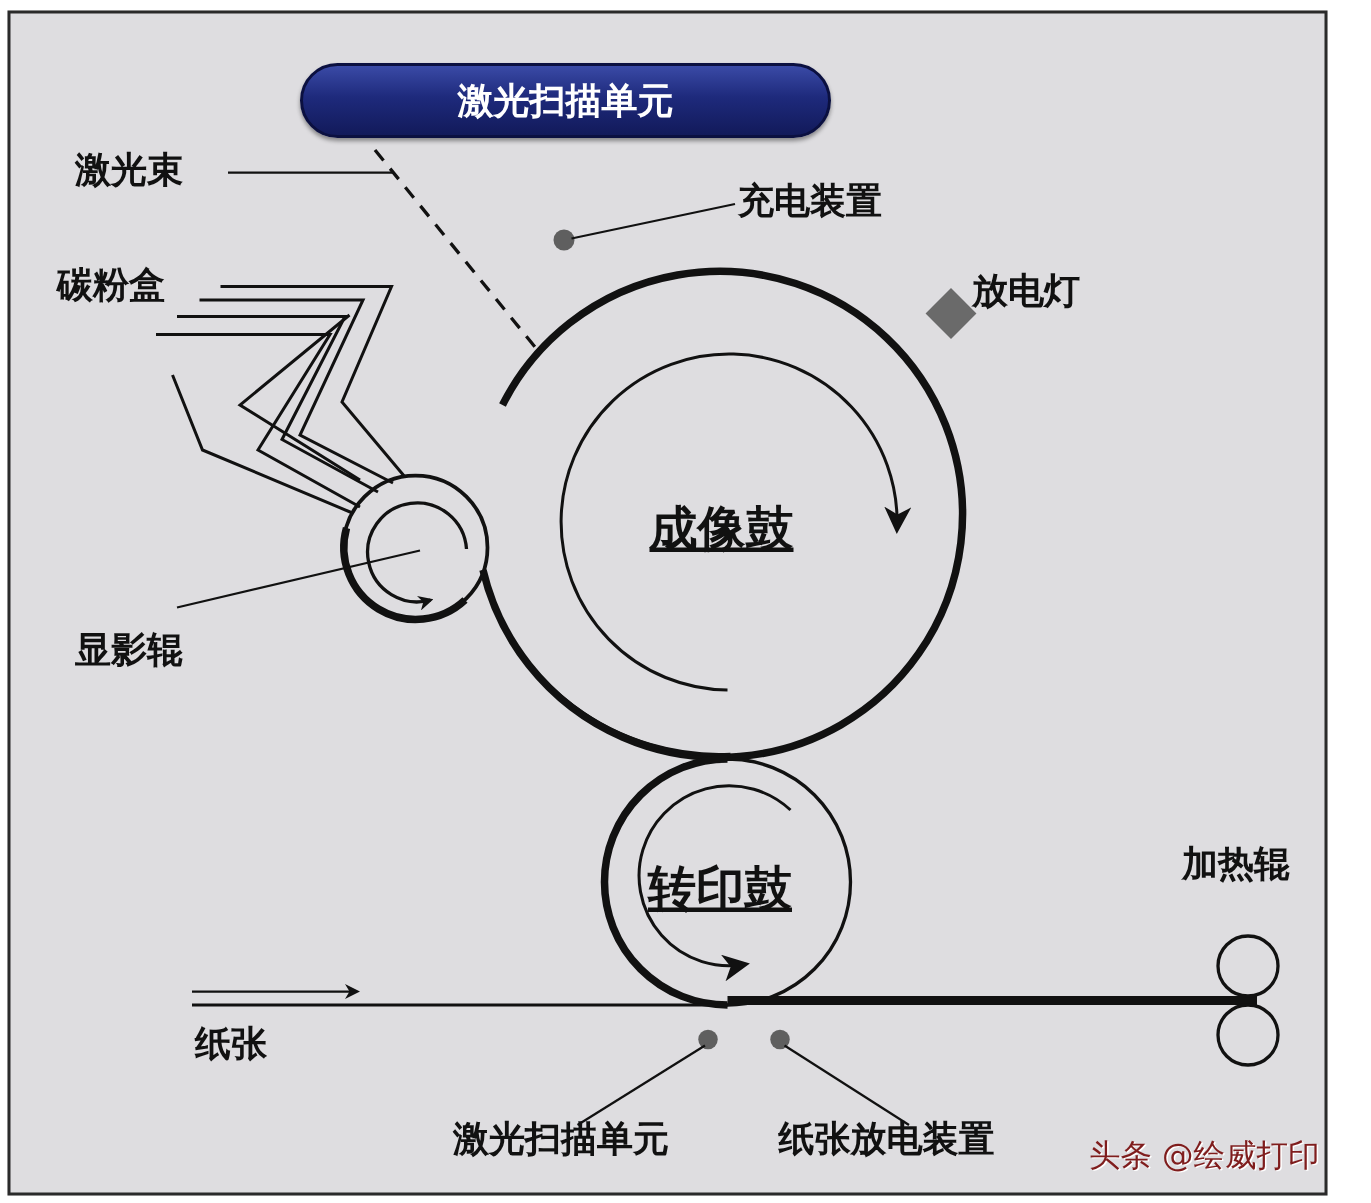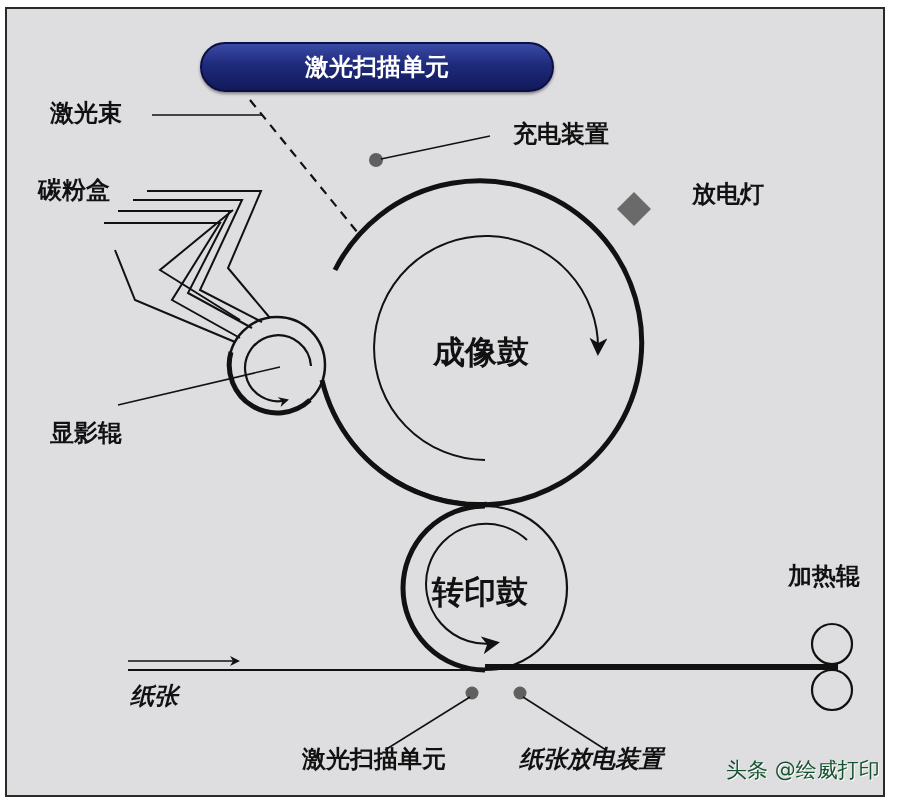--- a/index.html
+++ b/index.html
@@ -9,32 +9,32 @@
   }
   .frame {
     position: absolute; left: 5px; top: 7px; width: 880px; height: 790px;
     background: #dedde0; border: 2px solid #2a2a2a; box-sizing: border-box;
   }
   svg.diagram { position: absolute; left: 0; top: 0; }
   .lbl {
     position: absolute; font-weight: bold; color: #111; font-size: 24px; line-height: 1;
     white-space: nowrap; letter-spacing: 0;
   }
-  .big { font-size: 32px; }
+  .big { font-size: 32px; text-decoration: underline; }
   .banner {
     position: absolute; left: 200px; top: 42px; width: 354px; height: 50px;
     border-radius: 25px;
     background: linear-gradient(180deg, #3a4aa6 0%, #1e2a7c 45%, #121a5a 100%);
     border: 2px solid #0b1040;
     box-shadow: 0 2px 3px rgba(0,0,0,0.4);
     display: flex; align-items: center; justify-content: center;
     color: #ffffff; font-weight: bold; font-size: 24px; box-sizing: border-box;
   }
   .watermark {
-    position: absolute; left: 726px; top: 756px; font-size: 21px; color: #14532d;
+    position: absolute; left: 726px; top: 756px; font-size: 21px; color: #7f1d1d;
     text-shadow: 1px 1px 0 #ffffff;
   }
 </style>
 </head>
 <body>
 
 <div class="frame"></div>
 
 <svg class="diagram" width="914" height="802" viewBox="0 0 914 802">
   <defs>
@@ -105,22 +105,22 @@
     <circle cx="520" cy="693" r="6.5" fill="#5f5f5f"></circle>
     <line x1="523" y1="697" x2="606" y2="750" stroke="#111" stroke-width="1.5"></line>
   </g>
 </svg>
 
 <div class="banner">激光扫描单元</div>
 
 <div class="lbl" style="left:50px; top:101px;">激光束</div>
 <div class="lbl" style="left:38px; top:178px;">碳粉盒</div>
 <div class="lbl" style="left:50px; top:421px;">显影辊</div>
-<div class="lbl" style="left:513px; top:122px;">充电装置</div>
-<div class="lbl" style="left:692px; top:182px;">放电灯</div>
+<div class="lbl" style="left:492px; top:122px;">充电装置</div>
+<div class="lbl" style="left:648px; top:182px;">放电灯</div>
 <div class="lbl big" style="left:433px; top:336px;">成像鼓</div>
 <div class="lbl big" style="left:432px; top:576px;">转印鼓</div>
 <div class="lbl" style="left:788px; top:564px;">加热辊</div>
-<div class="lbl" style="left:130px; top:684px;font-style:italic;">纸张</div>
+<div class="lbl" style="left:130px; top:684px;">纸张</div>
 <div class="lbl" style="left:302px; top:747px;">激光扫描单元</div>
-<div class="lbl" style="left:519px; top:747px;font-style:italic;">纸张放电装置</div>
+<div class="lbl" style="left:519px; top:747px;">纸张放电装置</div>
 
 <div class="watermark">头条 @绘威打印</div>
 
 </body></html>

